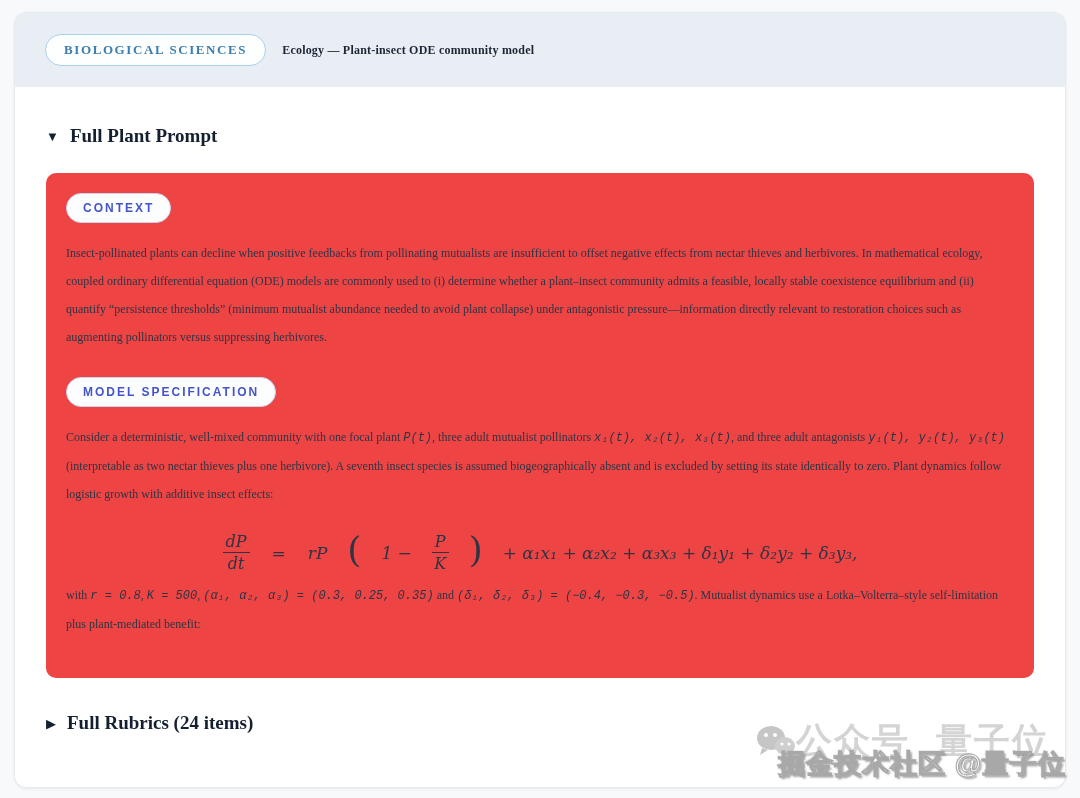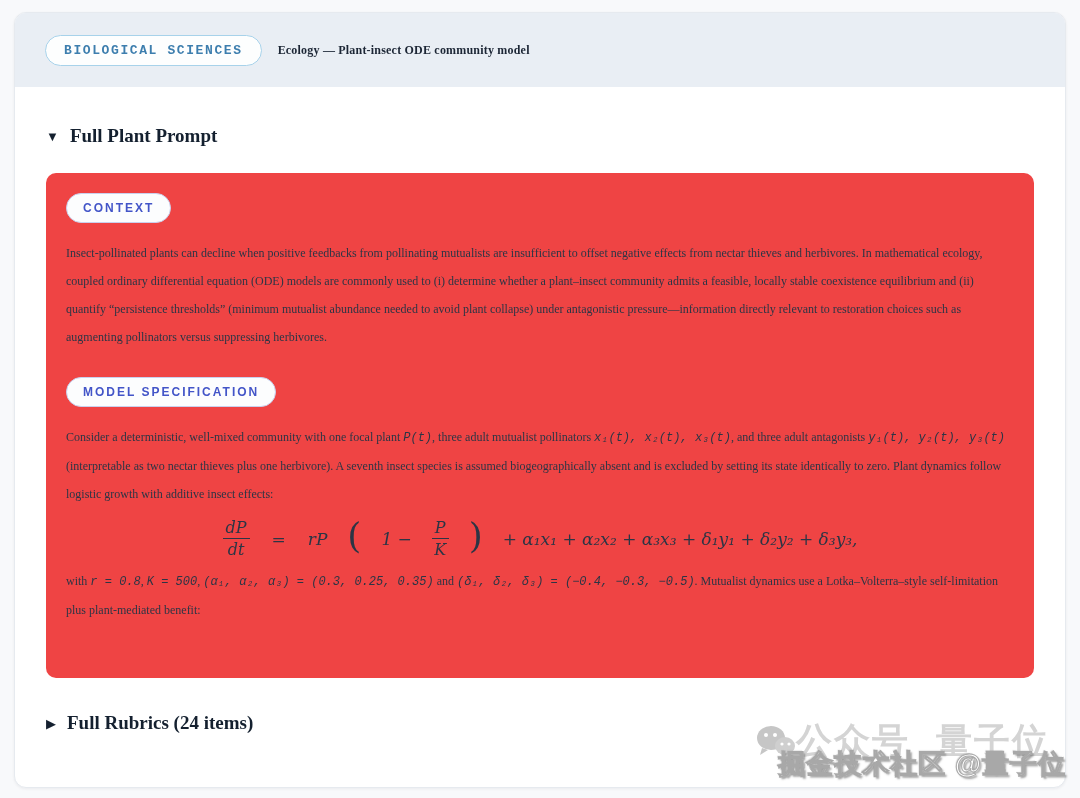--- a/index.html
+++ b/index.html
@@ -26,21 +26,21 @@
     align-items: center;
     padding: 0 30px;
     gap: 16px;
   }
   .domain-badge {
     display: inline-block;
     background: rgba(255,255,255,.9);
     border: 1.5px solid #a7d2ea;
     border-radius: 18px;
     padding: 7px 18px;
-    font-family: Liberation Mono, monospace;
+    font-family: Liberation Serif, serif;
     font-weight: 700;
     font-size: 13px;
     letter-spacing: 1.6px;
     color: #3d7eae;
     white-space: nowrap;
   }
   .card-title {
     font-size: 12px;
     font-weight: 700;
     color: #1c2635;
@@ -81,21 +81,21 @@
   .panel-par {
     margin-top: 16px;
     font-size: 12px;
     line-height: 28px;
     color: #2c3545;
     max-width: 952px;
   }
   .badge-row-2 { margin-top: 26px; }
   .mx { font-style: italic; font-family: Liberation Mono, monospace; }
   .equation {
-    margin-top: 10px;
+    margin-top: 24px;
     display: flex;
     justify-content: center;
     align-items: center;
     gap: 20px;
     font-size: 17px;
     color: #2c3545;
     font-family: "DejaVu Serif", serif;
   }
   .frac {
     display: inline-flex;

